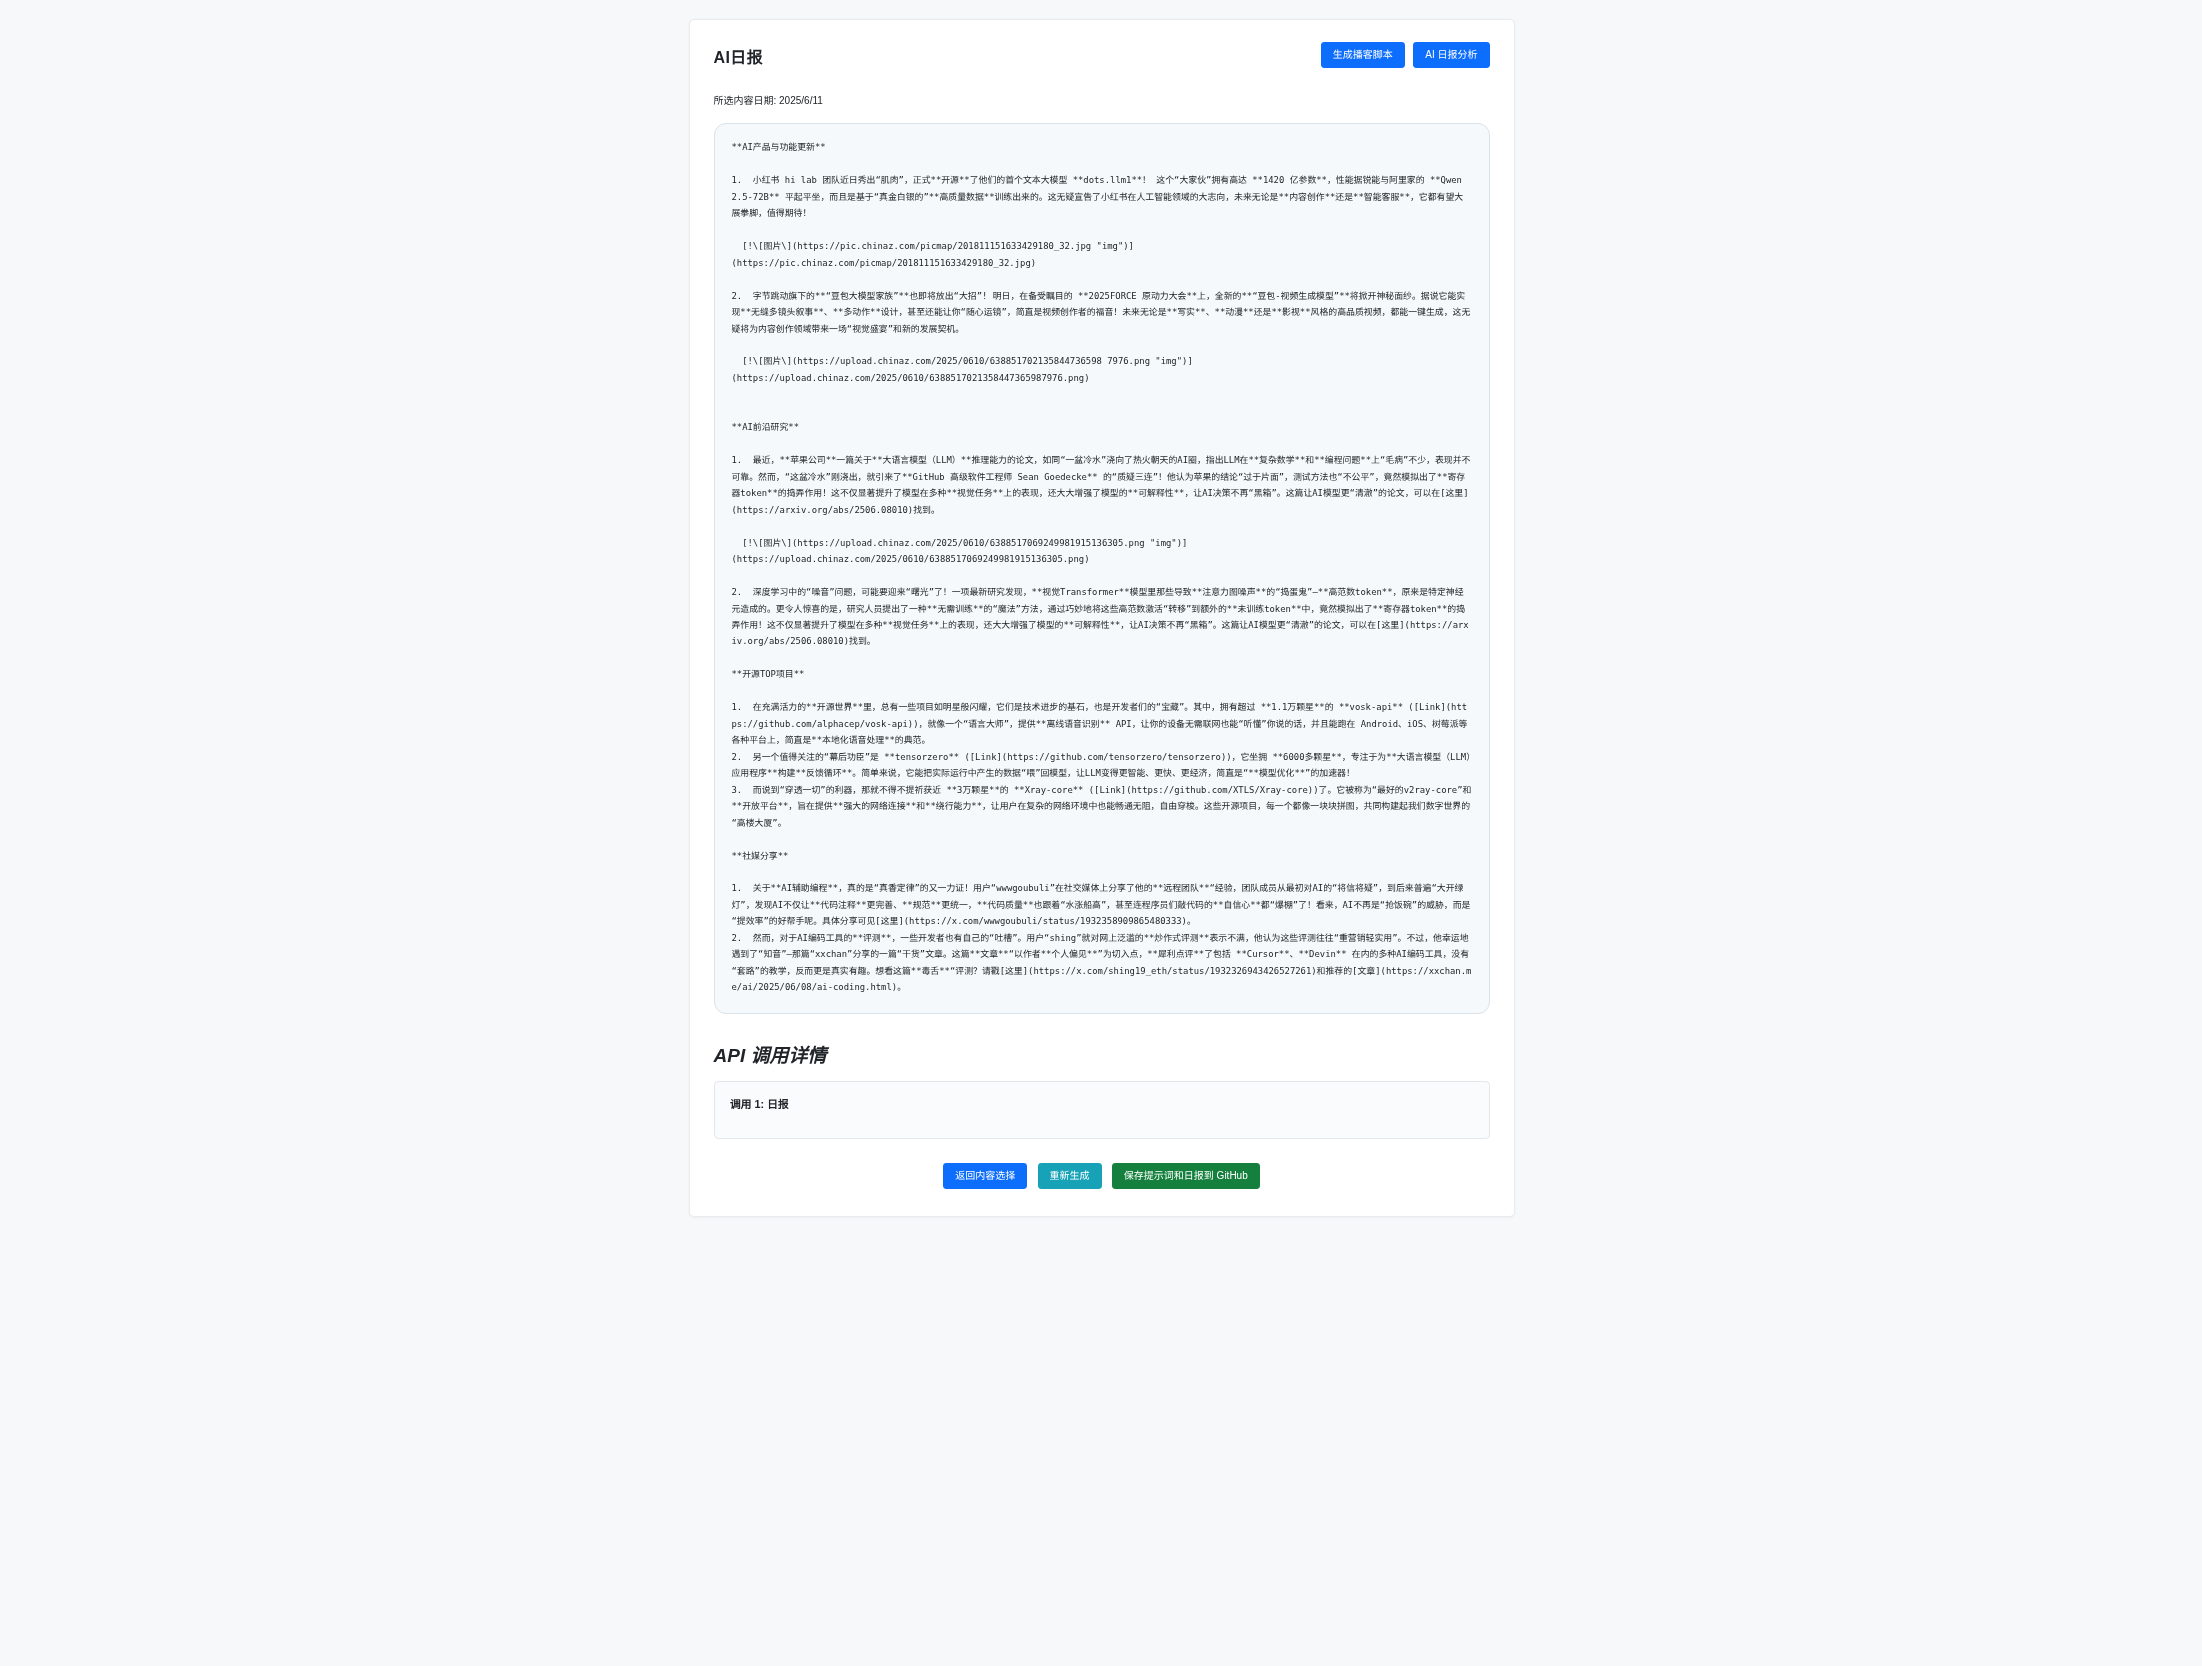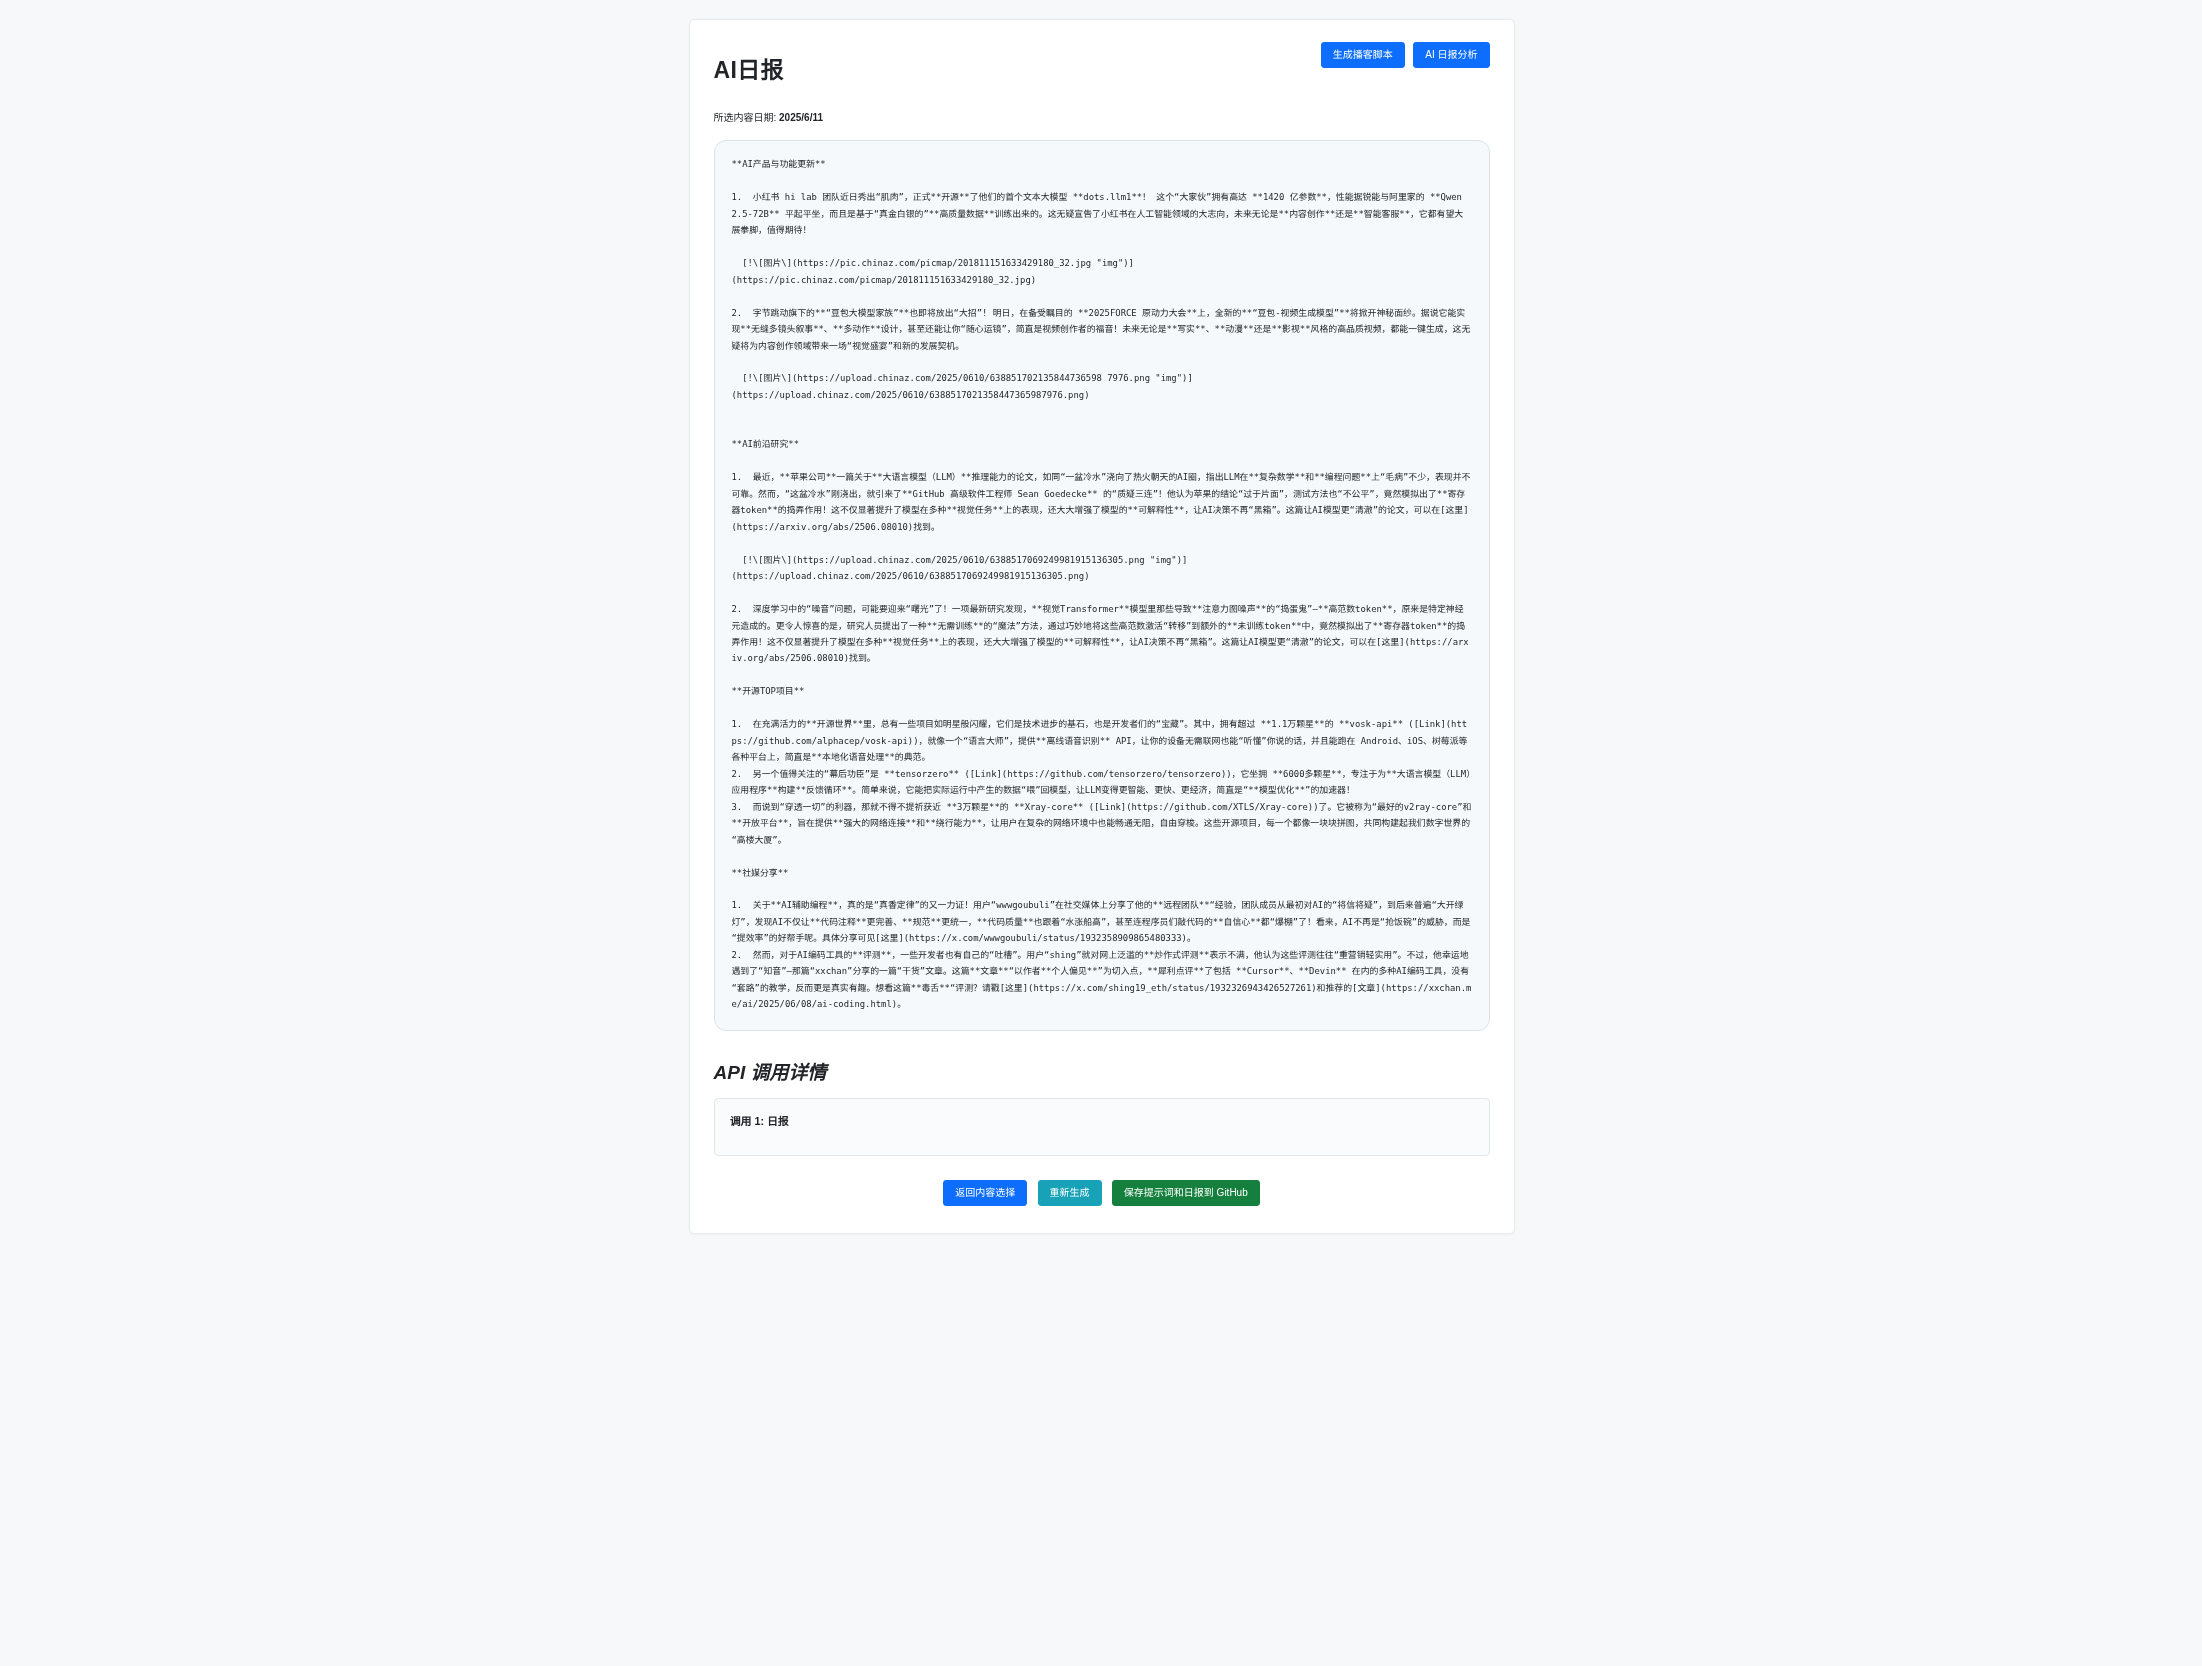--- a/index.html
+++ b/index.html
@@ -25,24 +25,24 @@
     border-radius: 5.2px;
     box-shadow: 0 0.9px 2.6px rgba(0,0,0,0.04);
     padding: 22.4px 24px 27.5px 24px;
   }
   .header-row {
     display: flex;
     align-items: flex-start;
     justify-content: space-between;
   }
   .page-title {
-    font-size: 23px;
+    font-size: 16px;
     font-weight: bold;
     letter-spacing: 0.4px;
-    margin: 9px 0 0 0;
+    margin: 2px 0 0 0;
   }
   .header-buttons {
     display: flex;
     gap: 8.6px;
     align-items: flex-start;
   }
   .btn {
     border: none;
     border-radius: 3.4px;
     font-size: 10px;
@@ -55,21 +55,21 @@
   .btn-primary { background: #0d6efd; color: #fff; }
   .btn-secondary { background: #6c757d; color: #fff; }
   .btn-success { background: #15803d; color: #fff; }
   .btn-teal { background: #20a0a8; color: #fff; }
   .btn-info { background: #17a2b8; color: #fff; }
   .date-line {
     margin-top: 24px;
     font-size: 10px;
     color: #212529;
   }
-  .date-line b { font-weight: bold; }
+  .date-line b { font-weight: normal; }
   .content-box {
     margin-top: 15.5px;
     border: 0.9px solid #dbe3ea;
     border-radius: 12px;
     background: #f6f9fb;
     padding: 15.5px 17px 17px 17px;
   }
   .content-pre {
     font-family: "DejaVu Sans Mono", "Liberation Mono", monospace;
     font-size: 8.9px;

